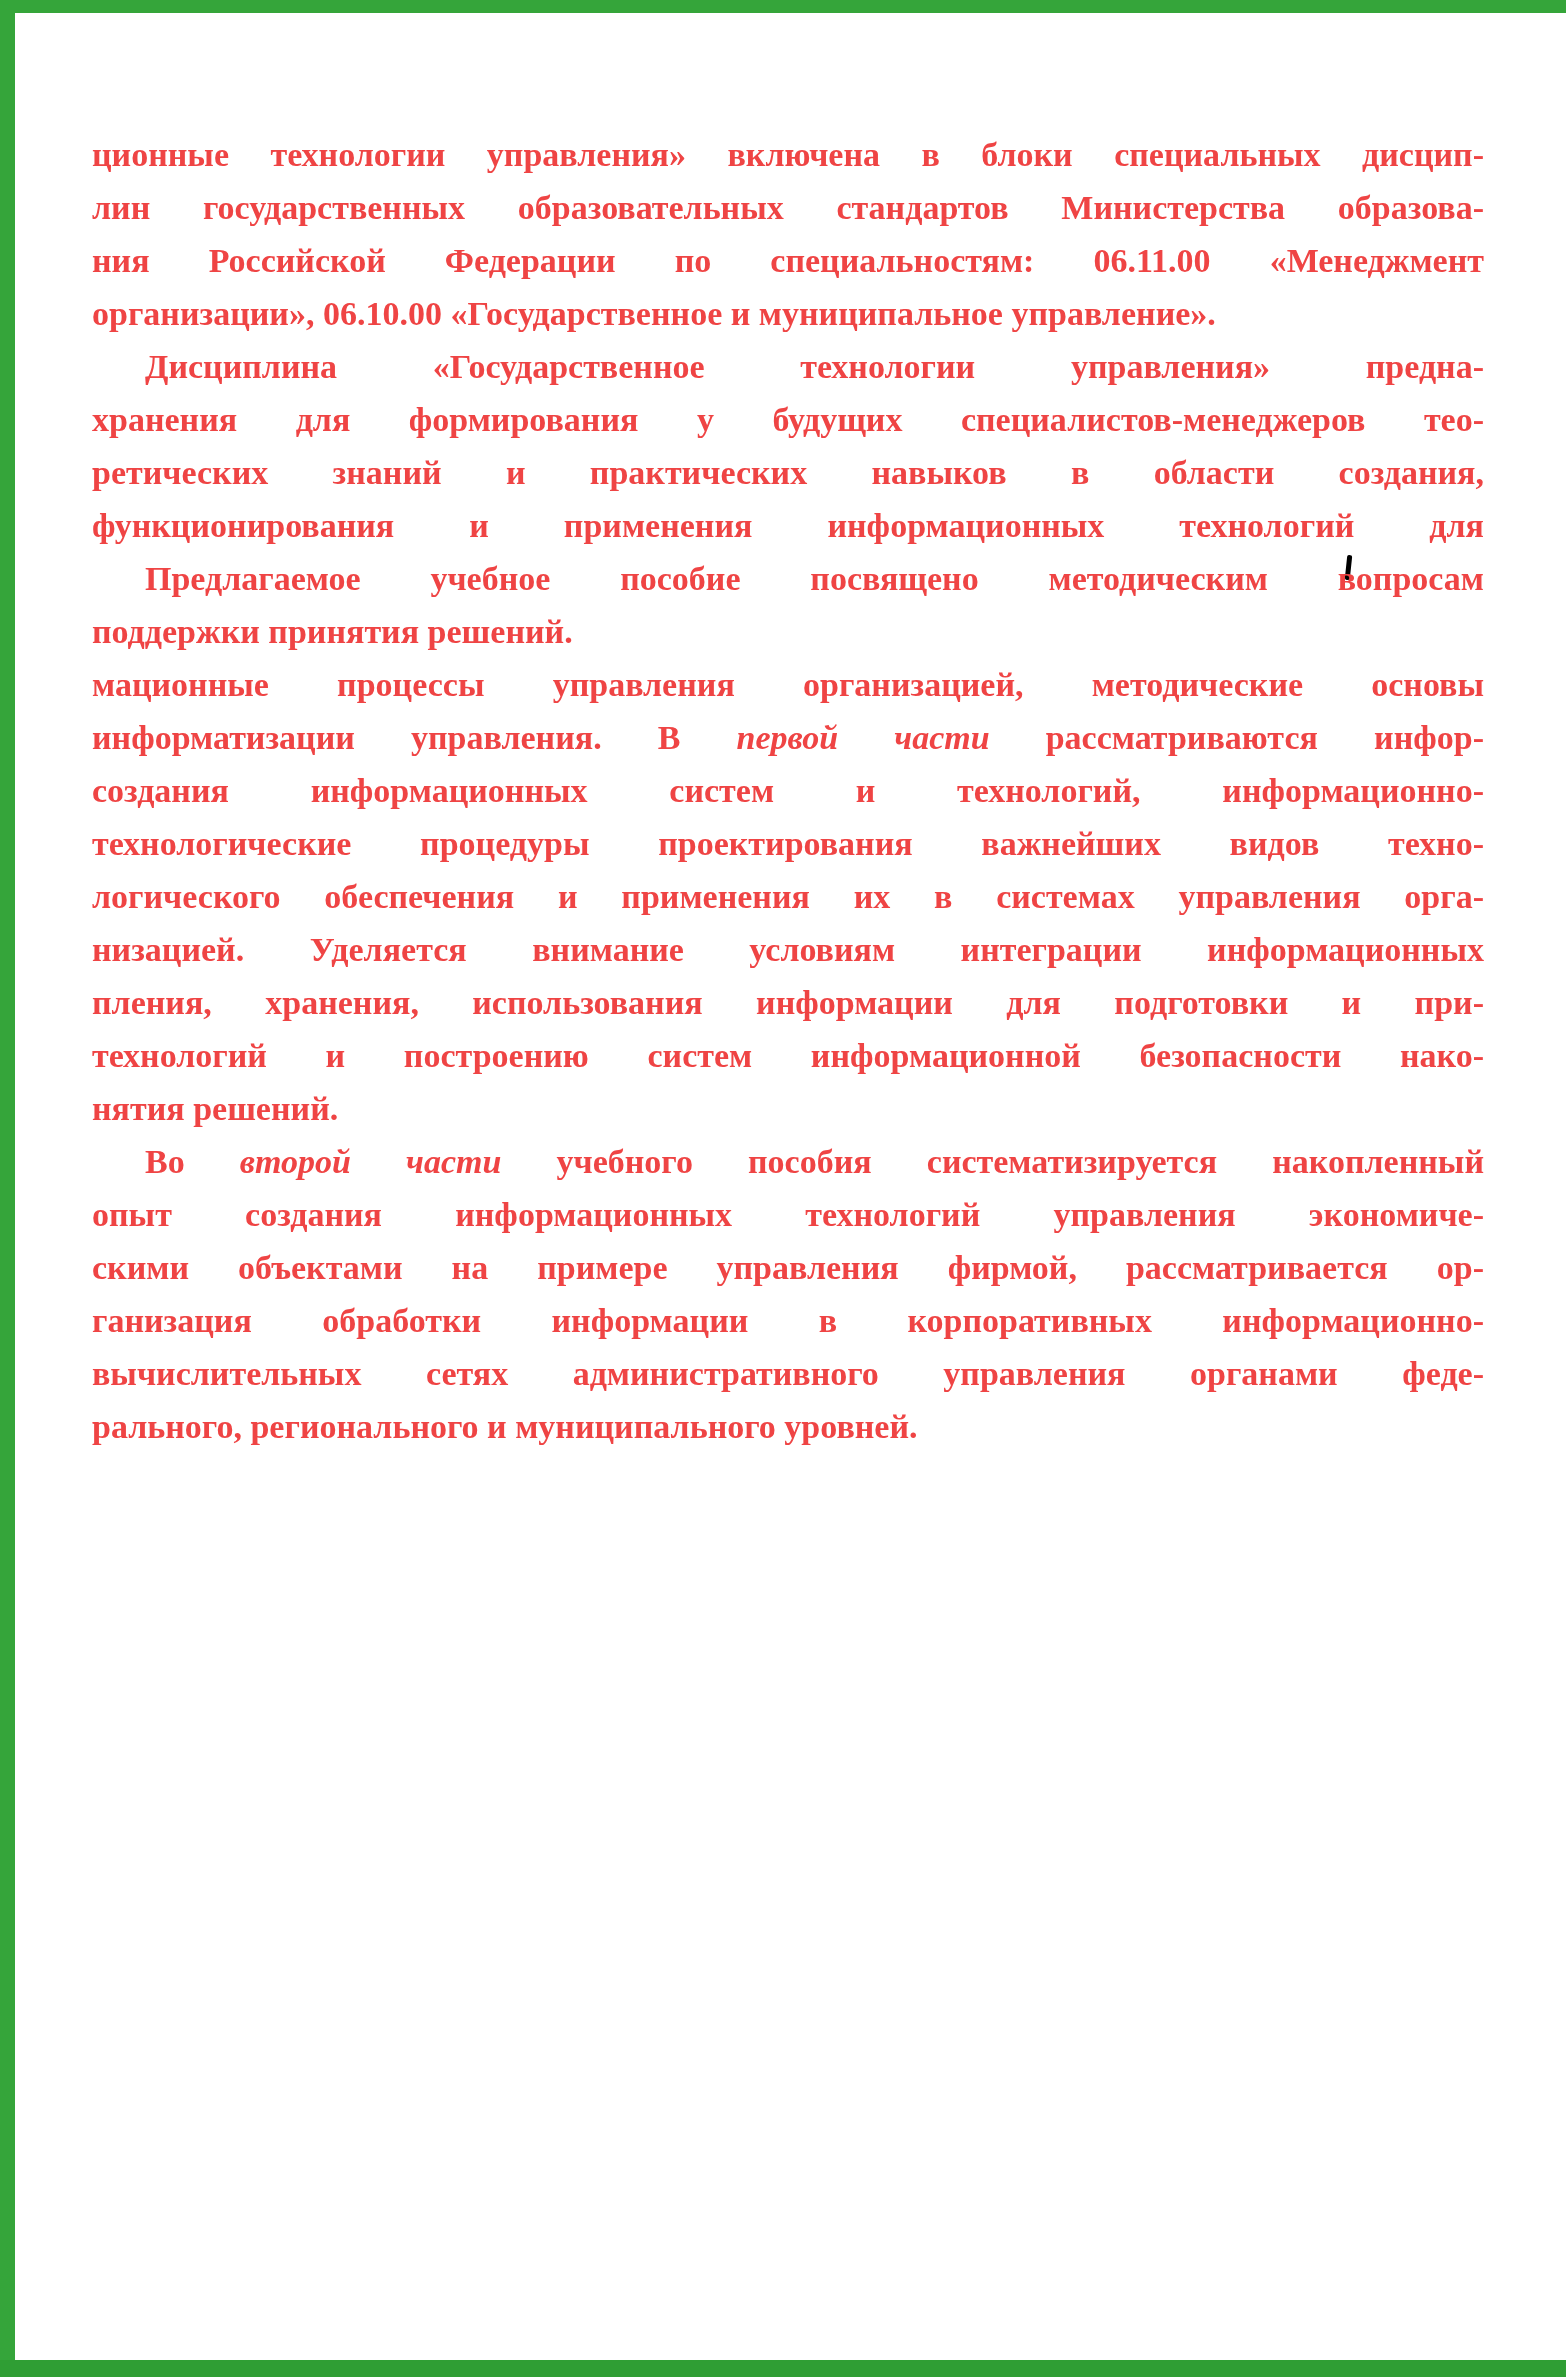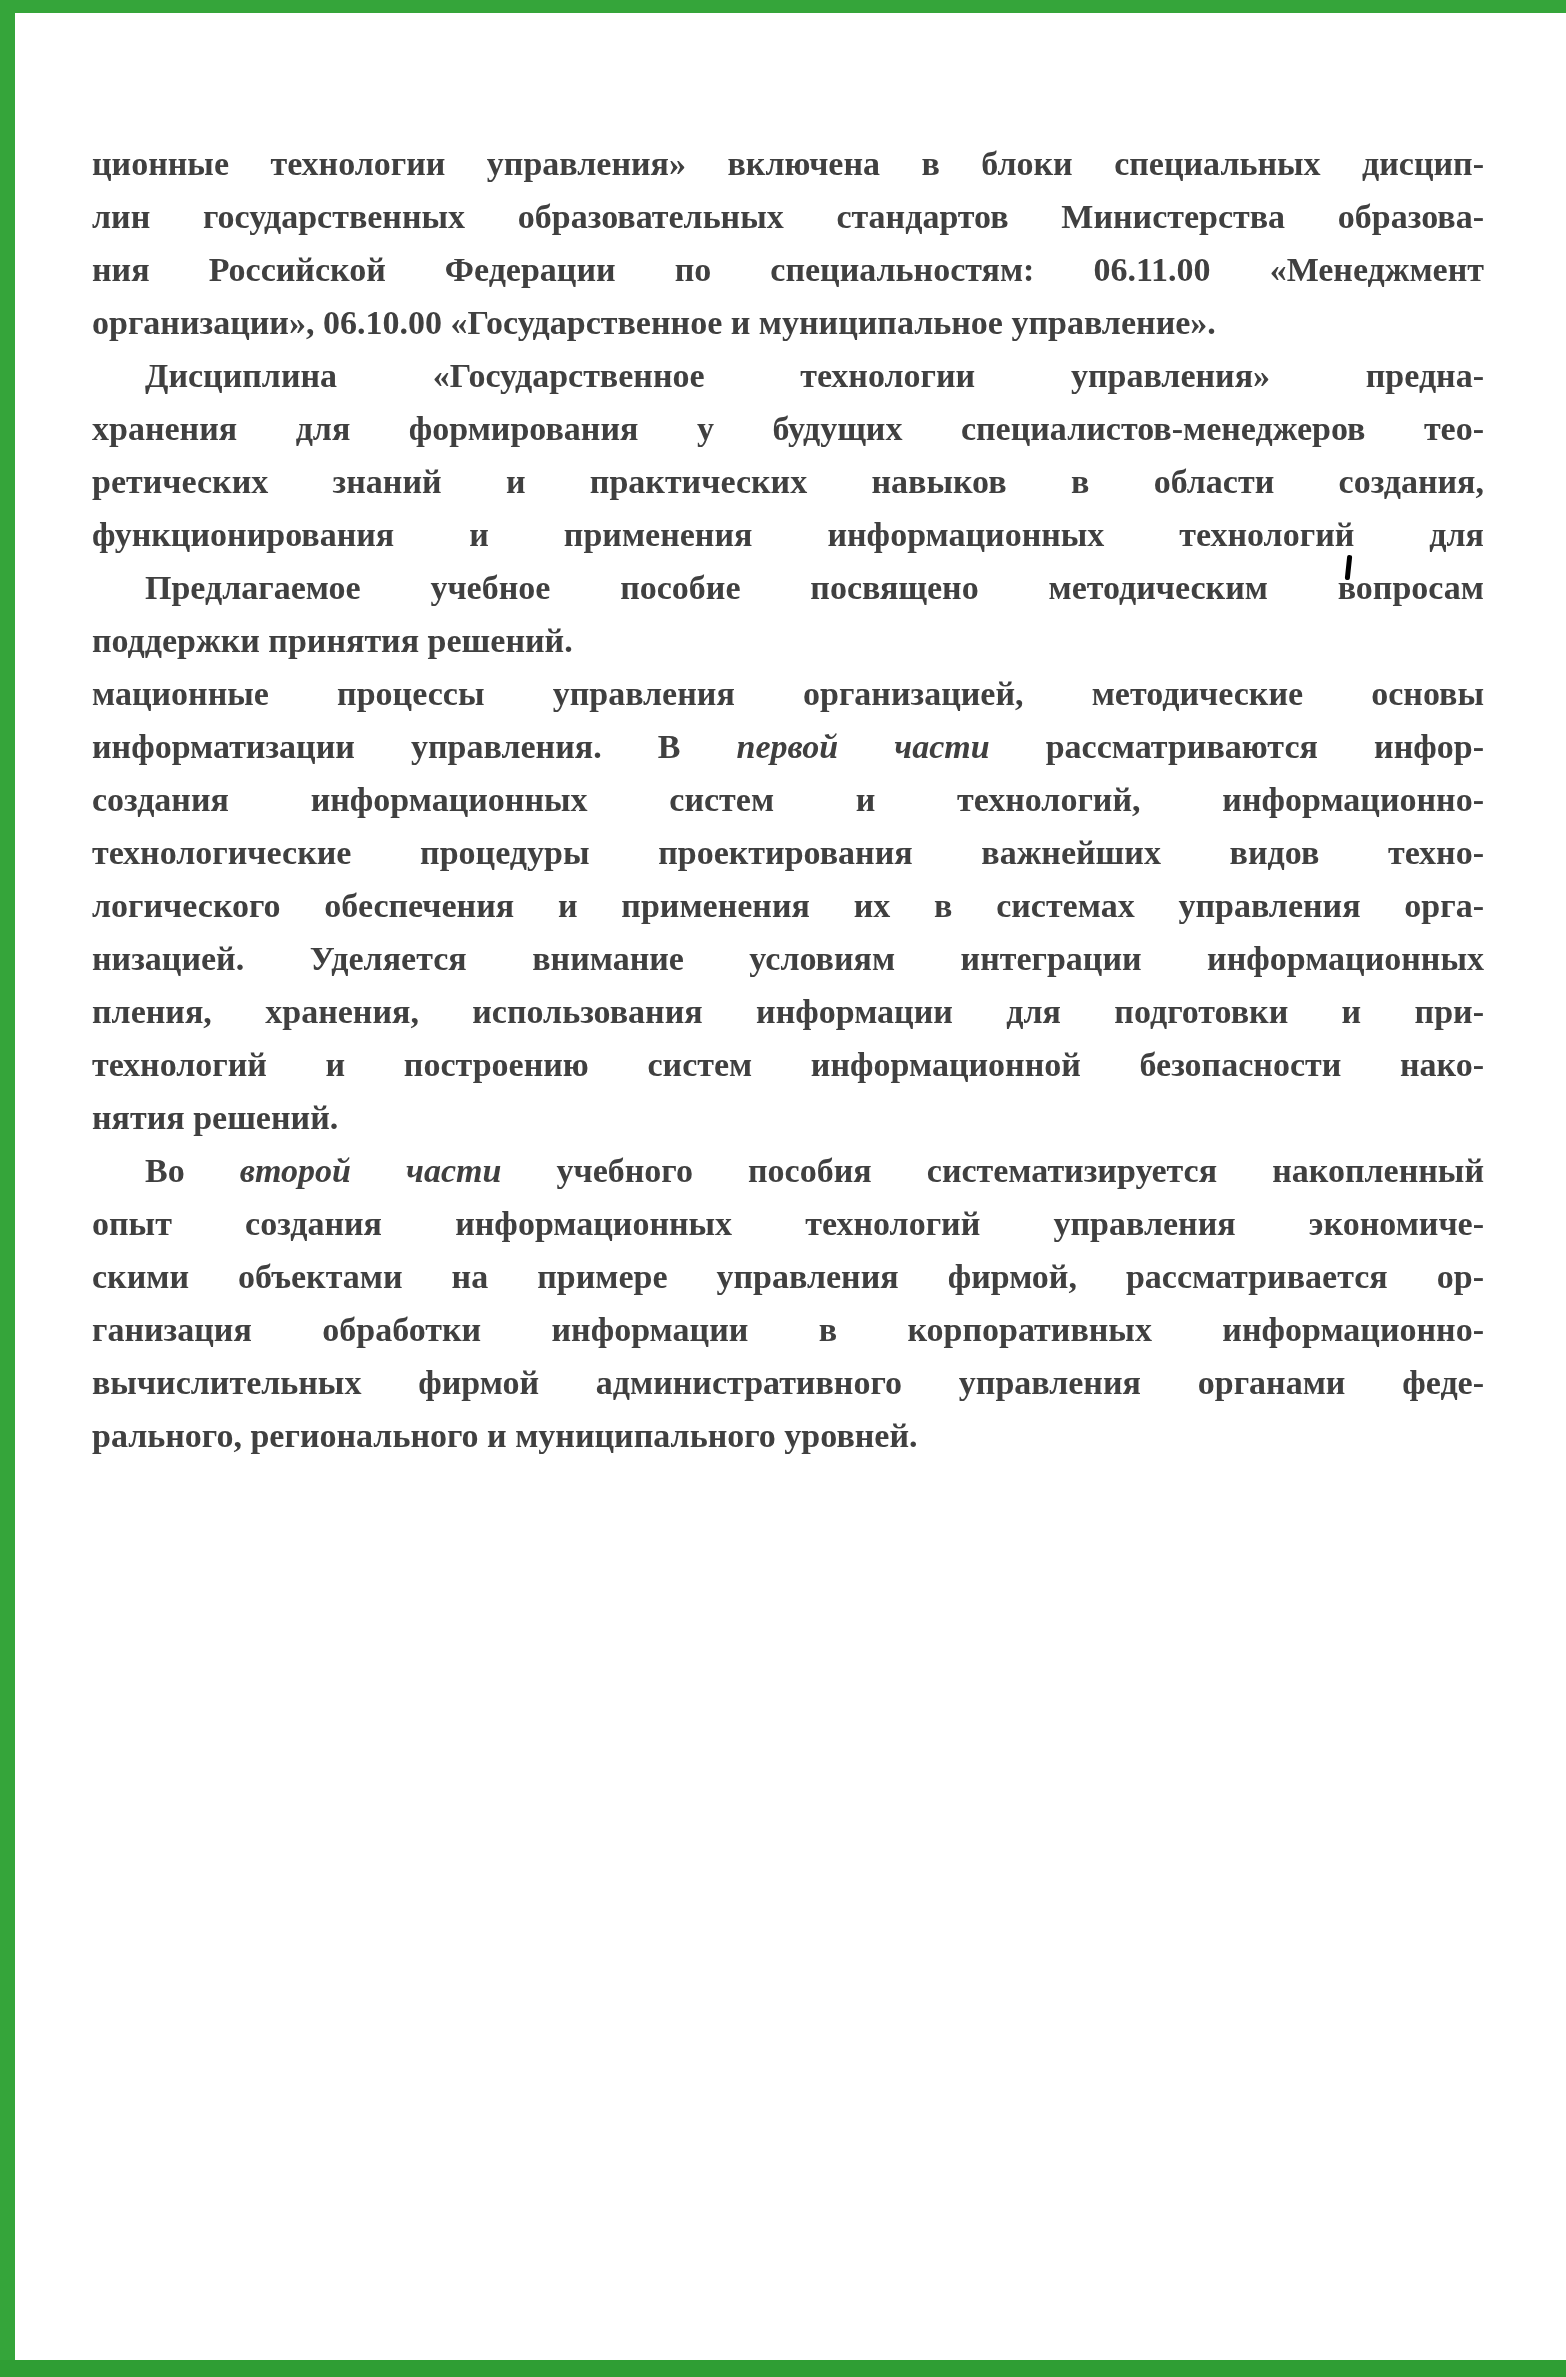--- a/index.html
+++ b/index.html
@@ -10,23 +10,23 @@
     overflow: hidden;
     font-family: "Liberation Serif", serif;
   }
   .scan-edge { position: absolute; background: #35a53a; }
   .scan-edge.left   { left: 0; top: 0; width: 14.5px; height: 2377px; }
   .scan-edge.top    { left: 0; top: 0; width: 1566px; height: 12.6px; }
   .scan-edge.bottom { left: 0; bottom: 0; width: 1566px; height: 17.4px; background: #2f9e34; }
 
   .text-block {
     position: absolute;
-    left: 92px; top: 137px;
+    left: 92px; top: 128px;
     width: 1392px;
-    color: #404040;
+    color: #ef4444;
     font-size: 34px;
     font-weight: bold;
     line-height: 53px;
     font-family: Liberation Serif, serif;
   }
   .line {
     height: 53px;
     text-align: justify;
     text-align-last: justify;
     white-space: nowrap;
@@ -70,16 +70,16 @@
     <div class="line"><span>технологические процедуры проектирования важнейших видов техно-</span></div>
     <div class="line"><span>логического обеспечения и применения их в системах управления орга-</span></div>
     <div class="line"><span>низацией. Уделяется внимание условиям интеграции информационных</span></div>
     <div class="line"><span>пления, хранения, использования информации для подготовки и при-</span></div>
     <div class="line"><span>технологий и построению систем информационной безопасности нако-</span></div>
     <div class="line last"><span>нятия решений.</span></div>
     <div class="line indent"><span>Во </span><span class="it">второй части</span><span> учебного пособия систематизируется накопленный</span></div>
     <div class="line"><span>опыт создания информационных технологий управления экономиче-</span></div>
     <div class="line"><span>скими объектами на примере управления фирмой, рассматривается ор-</span></div>
     <div class="line"><span>ганизация обработки информации в корпоративных информационно-</span></div>
-    <div class="line"><span>вычислительных фирмой административного управления органами феде-</span></div>
+    <div class="line"><span>вычислительных сетях административного управления органами феде-</span></div>
     <div class="line last"><span>рального, регионального и муниципального уровней.</span></div>
   </div>
 
 
 </body></html>

